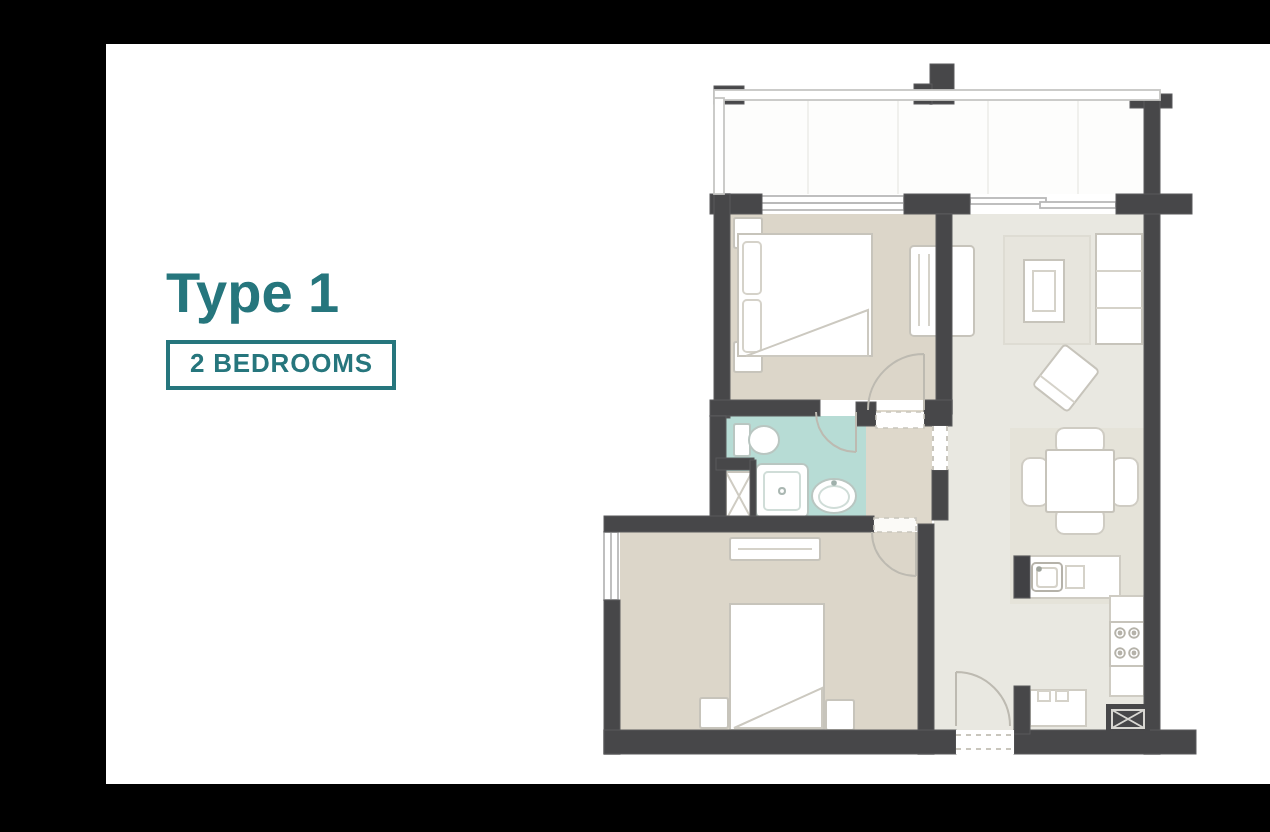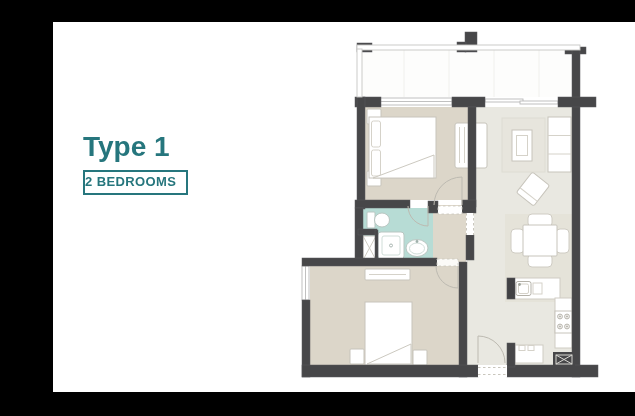--- a/index.html
+++ b/index.html
@@ -23,21 +23,21 @@
   }
   .plan-title{
     color:var(--accent-teal,#26767d);
     font-size:28px;font-weight:bold;letter-spacing:0;line-height:1.1;
   }
   .plan-badge{
     display:inline-block;margin-top:7px;
     border:2px solid var(--accent-teal,#26767d);
     color:var(--accent-teal,#26767d);
     font-size:13px;font-weight:600;letter-spacing:.4px;
-    padding:3px 10px 4px 0;line-height:1.1;background:#fff;
+    padding:3px 10px 4px 10px;line-height:1.1;background:#fff;
   }
   svg.floorplan{position:absolute;left:0;top:0;}
 </style>
 </head>
 <body>
 
 <div class="canvas">
 
   <div class="label-block">
     <div class="plan-title">Type 1</div>

